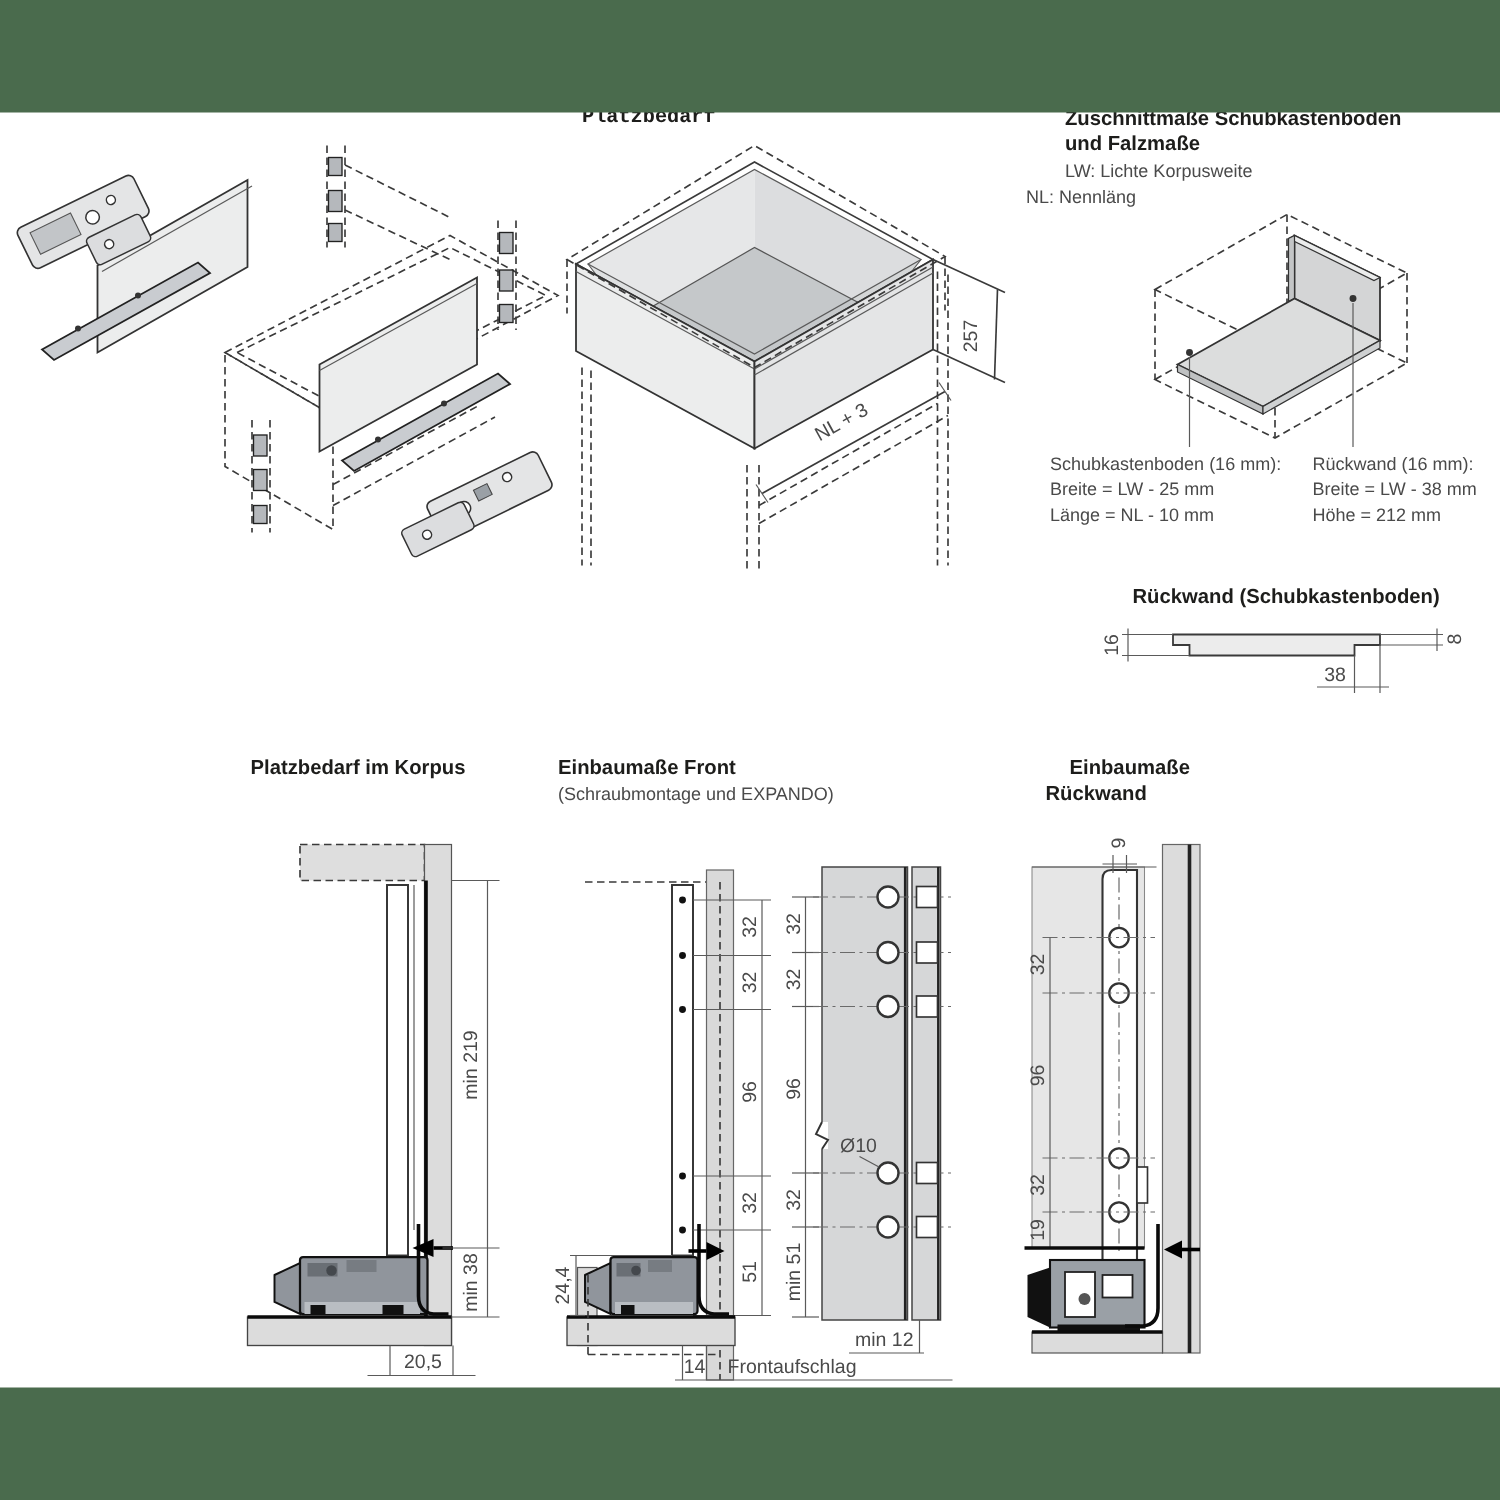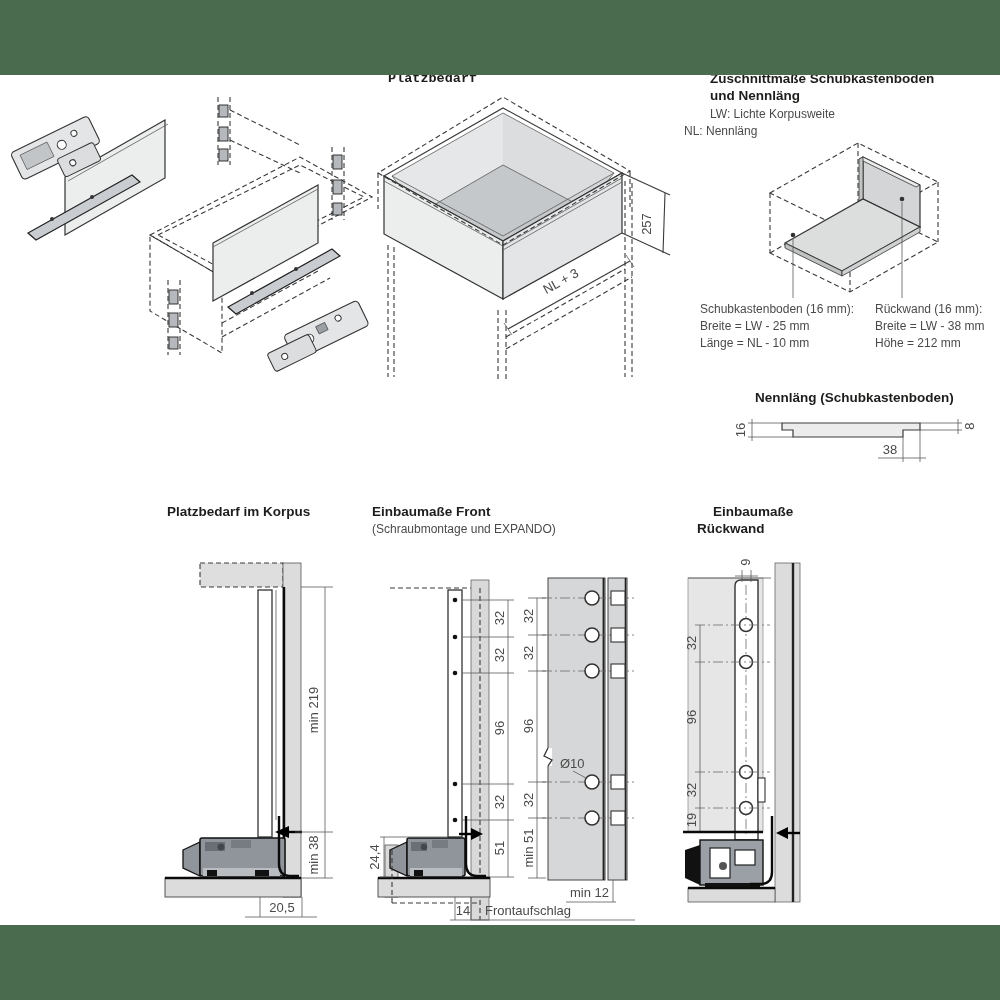--- a/index.html
+++ b/index.html
@@ -17,36 +17,36 @@
   .heavy{stroke:#0a0a0a;stroke-width:2.4;fill:none;}
 </style>
 </head>
 <body>
 
 <div class="band" style="top:0;height:75px;"></div>
 <div class="band" style="top:925px;height:75px;"></div>
 
 <div class="h" style="left:388px;top:71px;font-family:Liberation Mono, monospace;">Platzbedarf</div>
 <div class="h" style="left:710px;top:71px;">Zuschnittmaße Schubkastenboden</div>
-<div class="h" style="left:710px;top:88px;">und Nennläng</div>
+<div class="h" style="left:710px;top:88px;">und Falzmaße</div>
 <div class="t" style="left:710px;top:106px;">LW: Lichte Korpusweite</div>
 <div class="t" style="left:684px;top:123px;">NL: Nennläng</div>
 
 <div class="t" style="left:700px;top:301px;">
   <div>Schubkastenboden (16 mm):</div>
   <div>Breite = LW - 25 mm</div>
   <div>Länge = NL - 10 mm</div>
 </div>
 <div class="t" style="left:875px;top:301px;">
   <div>Rückwand (16 mm):</div>
   <div>Breite = LW - 38 mm</div>
   <div>Höhe = 212 mm</div>
 </div>
 
-<div class="h" style="left:755px;top:390px;">Nennläng (Schubkastenboden)</div>
+<div class="h" style="left:755px;top:390px;">Rückwand (Schubkastenboden)</div>
 <div class="h" style="left:167px;top:504px;">Platzbedarf im Korpus</div>
 <div class="h" style="left:372px;top:504px;">Einbaumaße Front</div>
 <div class="t" style="left:372px;top:521px;">(Schraubmontage und EXPANDO)</div>
 <div class="h" style="left:697px;top:504px;padding-left:16px;">Einbaumaße</div>
 <div class="h" style="left:697px;top:521px;">Rückwand</div>
 
 <svg style="left:0;top:85px;" width="380" height="300" viewBox="0 0 380 300">
 
   <polygon class="dash" points="150,150 300,72 372,112 222,192"></polygon>
   <polygon class="dash" points="158,150 300,80 364,112 222,184"></polygon>

